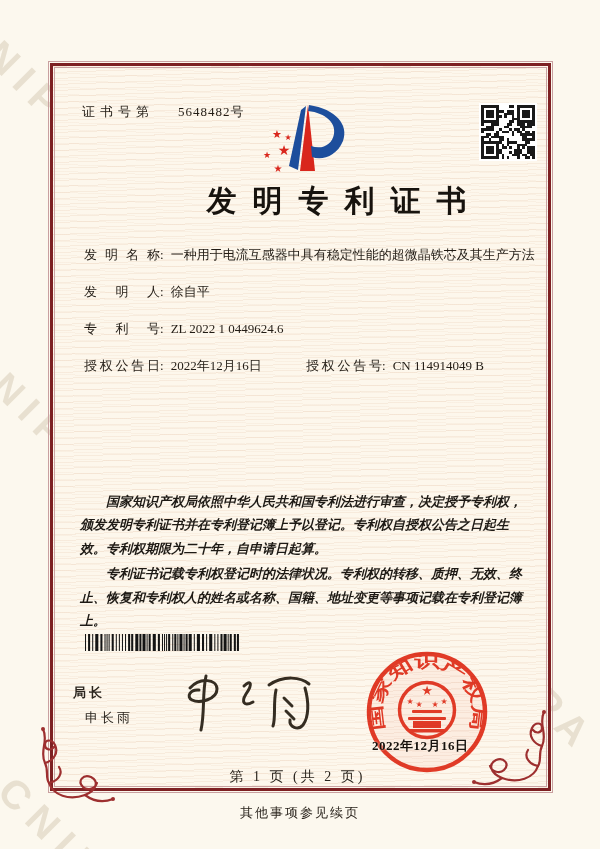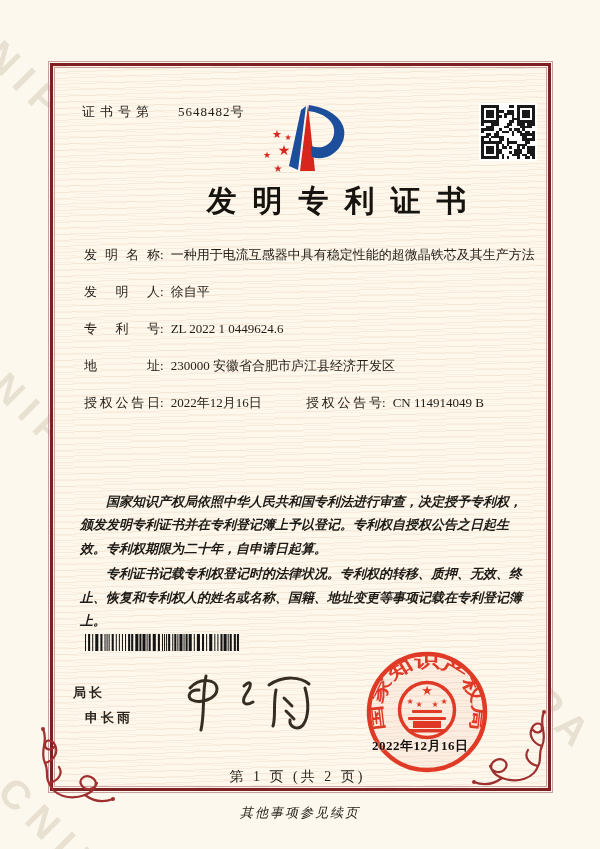--- a/index.html
+++ b/index.html
@@ -38,31 +38,31 @@
 
   .legal{position:absolute;left:78px;top:488px;width:454px;font-size:13px;line-height:1.8;
          color:#1e1a15;font-style:italic;}
   .legal p{margin:2px;text-indent:2em;font-weight:bold;}
 
   .barcode{position:absolute;left:85px;top:634px;width:156px;height:17px;}
 
   .sig-role{position:absolute;left:73px;top:684px;font-family:"Liberation Sans","DejaVu Sans",sans-serif;
             font-size:13px;font-weight:bold;letter-spacing:3px;color:#2a241d;}
   .sig-name{position:absolute;left:85px;top:709px;font-family:"Liberation Sans","DejaVu Sans",sans-serif;
-            font-size:13px;font-weight:bold;letter-spacing:3px;color:#2a241d;}
+            font-size:13px;font-weight:normal;letter-spacing:3px;color:#2a241d;}
   .sig-hand{position:absolute;left:172px;top:664px;width:150px;height:78px;}
 
   .seal{position:absolute;left:363px;top:648px;width:128px;height:128px;opacity:0.95;mix-blend-mode:multiply;}
   .seal-date{position:absolute;left:372px;top:737px;width:140px;font-size:13px;font-weight:bold;
              color:#17120d;letter-spacing:0.5px;text-shadow:0 0 2px rgba(253,247,236,0.9);}
 
   .page-num{position:absolute;left:50px;top:768px;width:495px;text-align:center;font-size:14px;
             letter-spacing:3px;color:#2a241d;}
   .cont-note{position:absolute;left:0;top:804px;width:600px;text-align:center;font-size:13px;
-             font-style:italic;color:#2a241d;letter-spacing:2px;}
+             color:#2a241d;letter-spacing:2px;}
 
   .flourish{position:absolute;width:80px;height:78px;}
   .flourish.bl{left:35px;top:727px;}
   .flourish.br{left:472px;top:710px;transform:scale(-1,1);}
 </style>
 </head>
 <body>
 
 <div class="page">
 
@@ -344,23 +344,20 @@
     <div class="field-row">
       <span class="f-label">发明名称</span><span class="f-colon">:</span><span class="f-value">一种用于电流互感器中具有稳定性能的超微晶铁芯及其生产方法</span>
     </div>
     <div class="field-row">
       <span class="f-label">发明人</span><span class="f-colon">:</span><span class="f-value">徐自平</span>
     </div>
     <div class="field-row">
       <span class="f-label">专利号</span><span class="f-colon">:</span><span class="f-value">ZL 2022 1 0449624.6</span>
     </div>
     <div class="field-row">
-      <span class="f-label">地址</span><span class="f-colon">:</span><span class="f-value">230000 安徽省合肥市庐江县经济开发区</span>
-    </div>
-    <div class="field-row">
       <span class="f-label">授权公告日</span><span class="f-colon">:</span><span class="f-value">2022年12月16日</span>
       <span class="grant-2">
         <span class="f-label">授权公告号</span><span class="f-colon">:</span><span class="f-value">CN 114914049 B</span>
       </span>
     </div>
   </div>
 
   <div class="legal">
     <p>国家知识产权局依照中华人民共和国专利法进行审查，决定授予专利权，颁发发明专利证书并在专利登记簿上予以登记。专利权自授权公告之日起生效。专利权期限为二十年，自申请日起算。</p>
     <p>专利证书记载专利权登记时的法律状况。专利权的转移、质押、无效、终止、恢复和专利权人的姓名或名称、国籍、地址变更等事项记载在专利登记簿上。</p>

